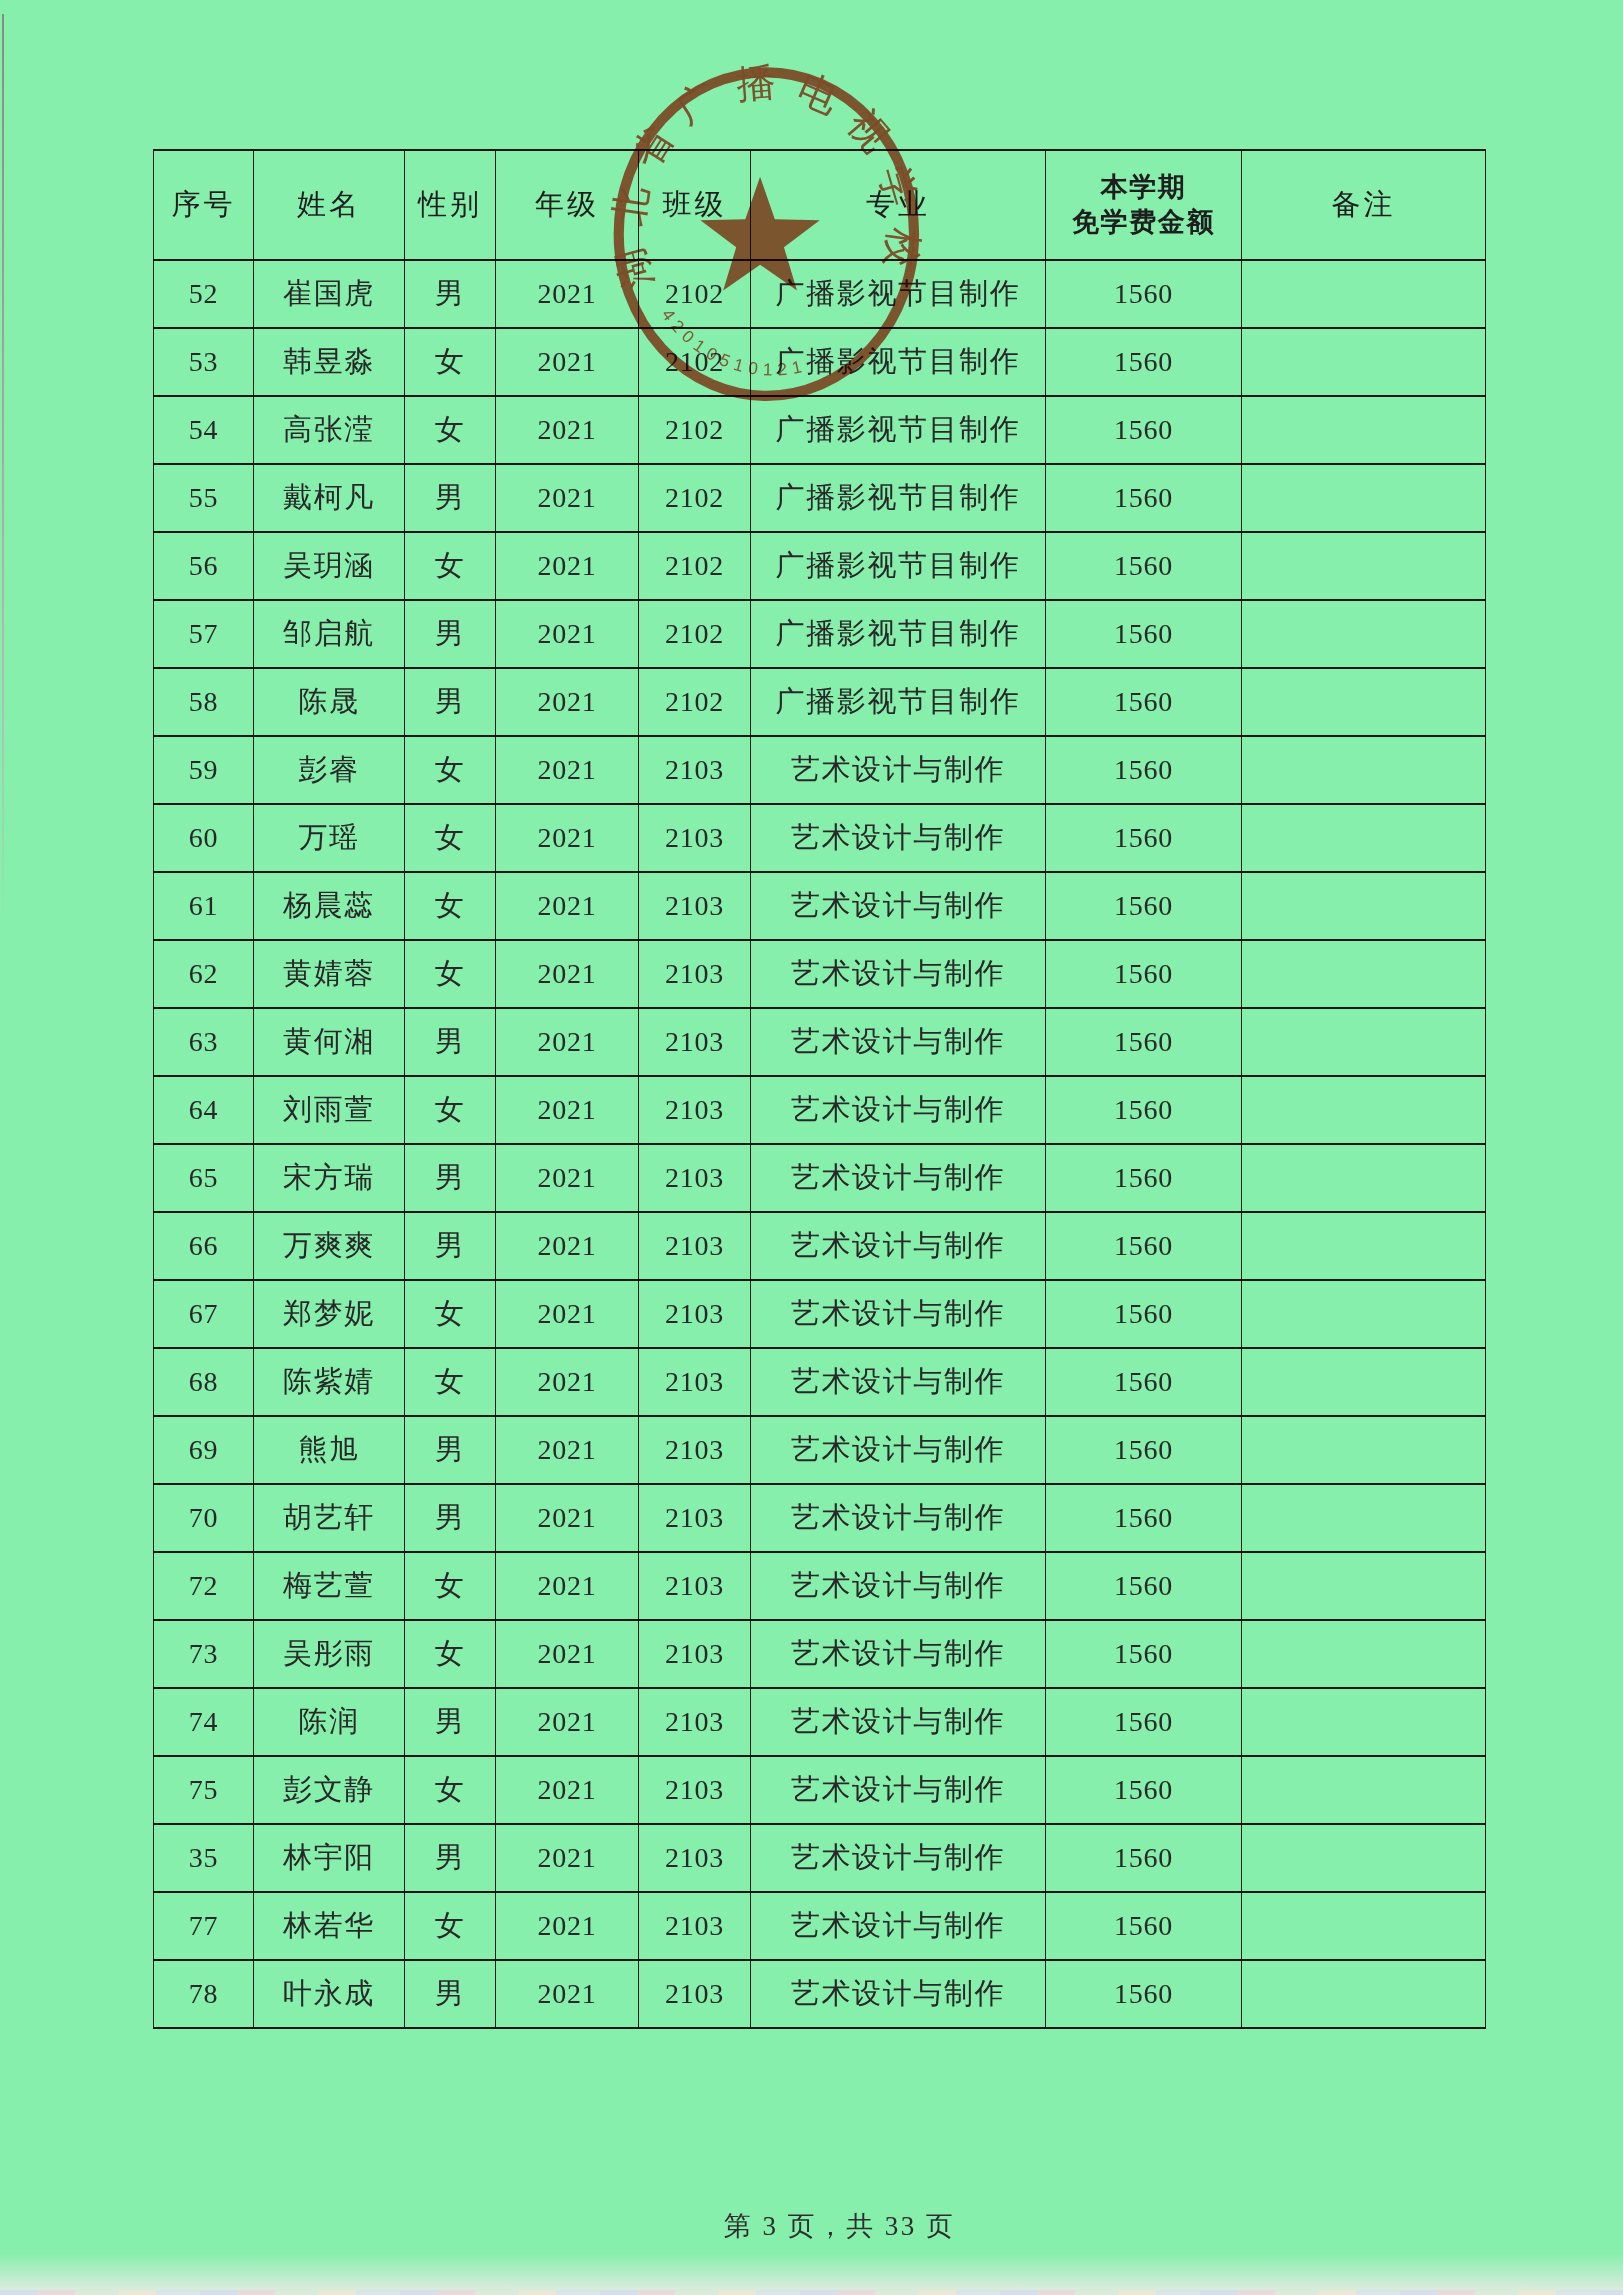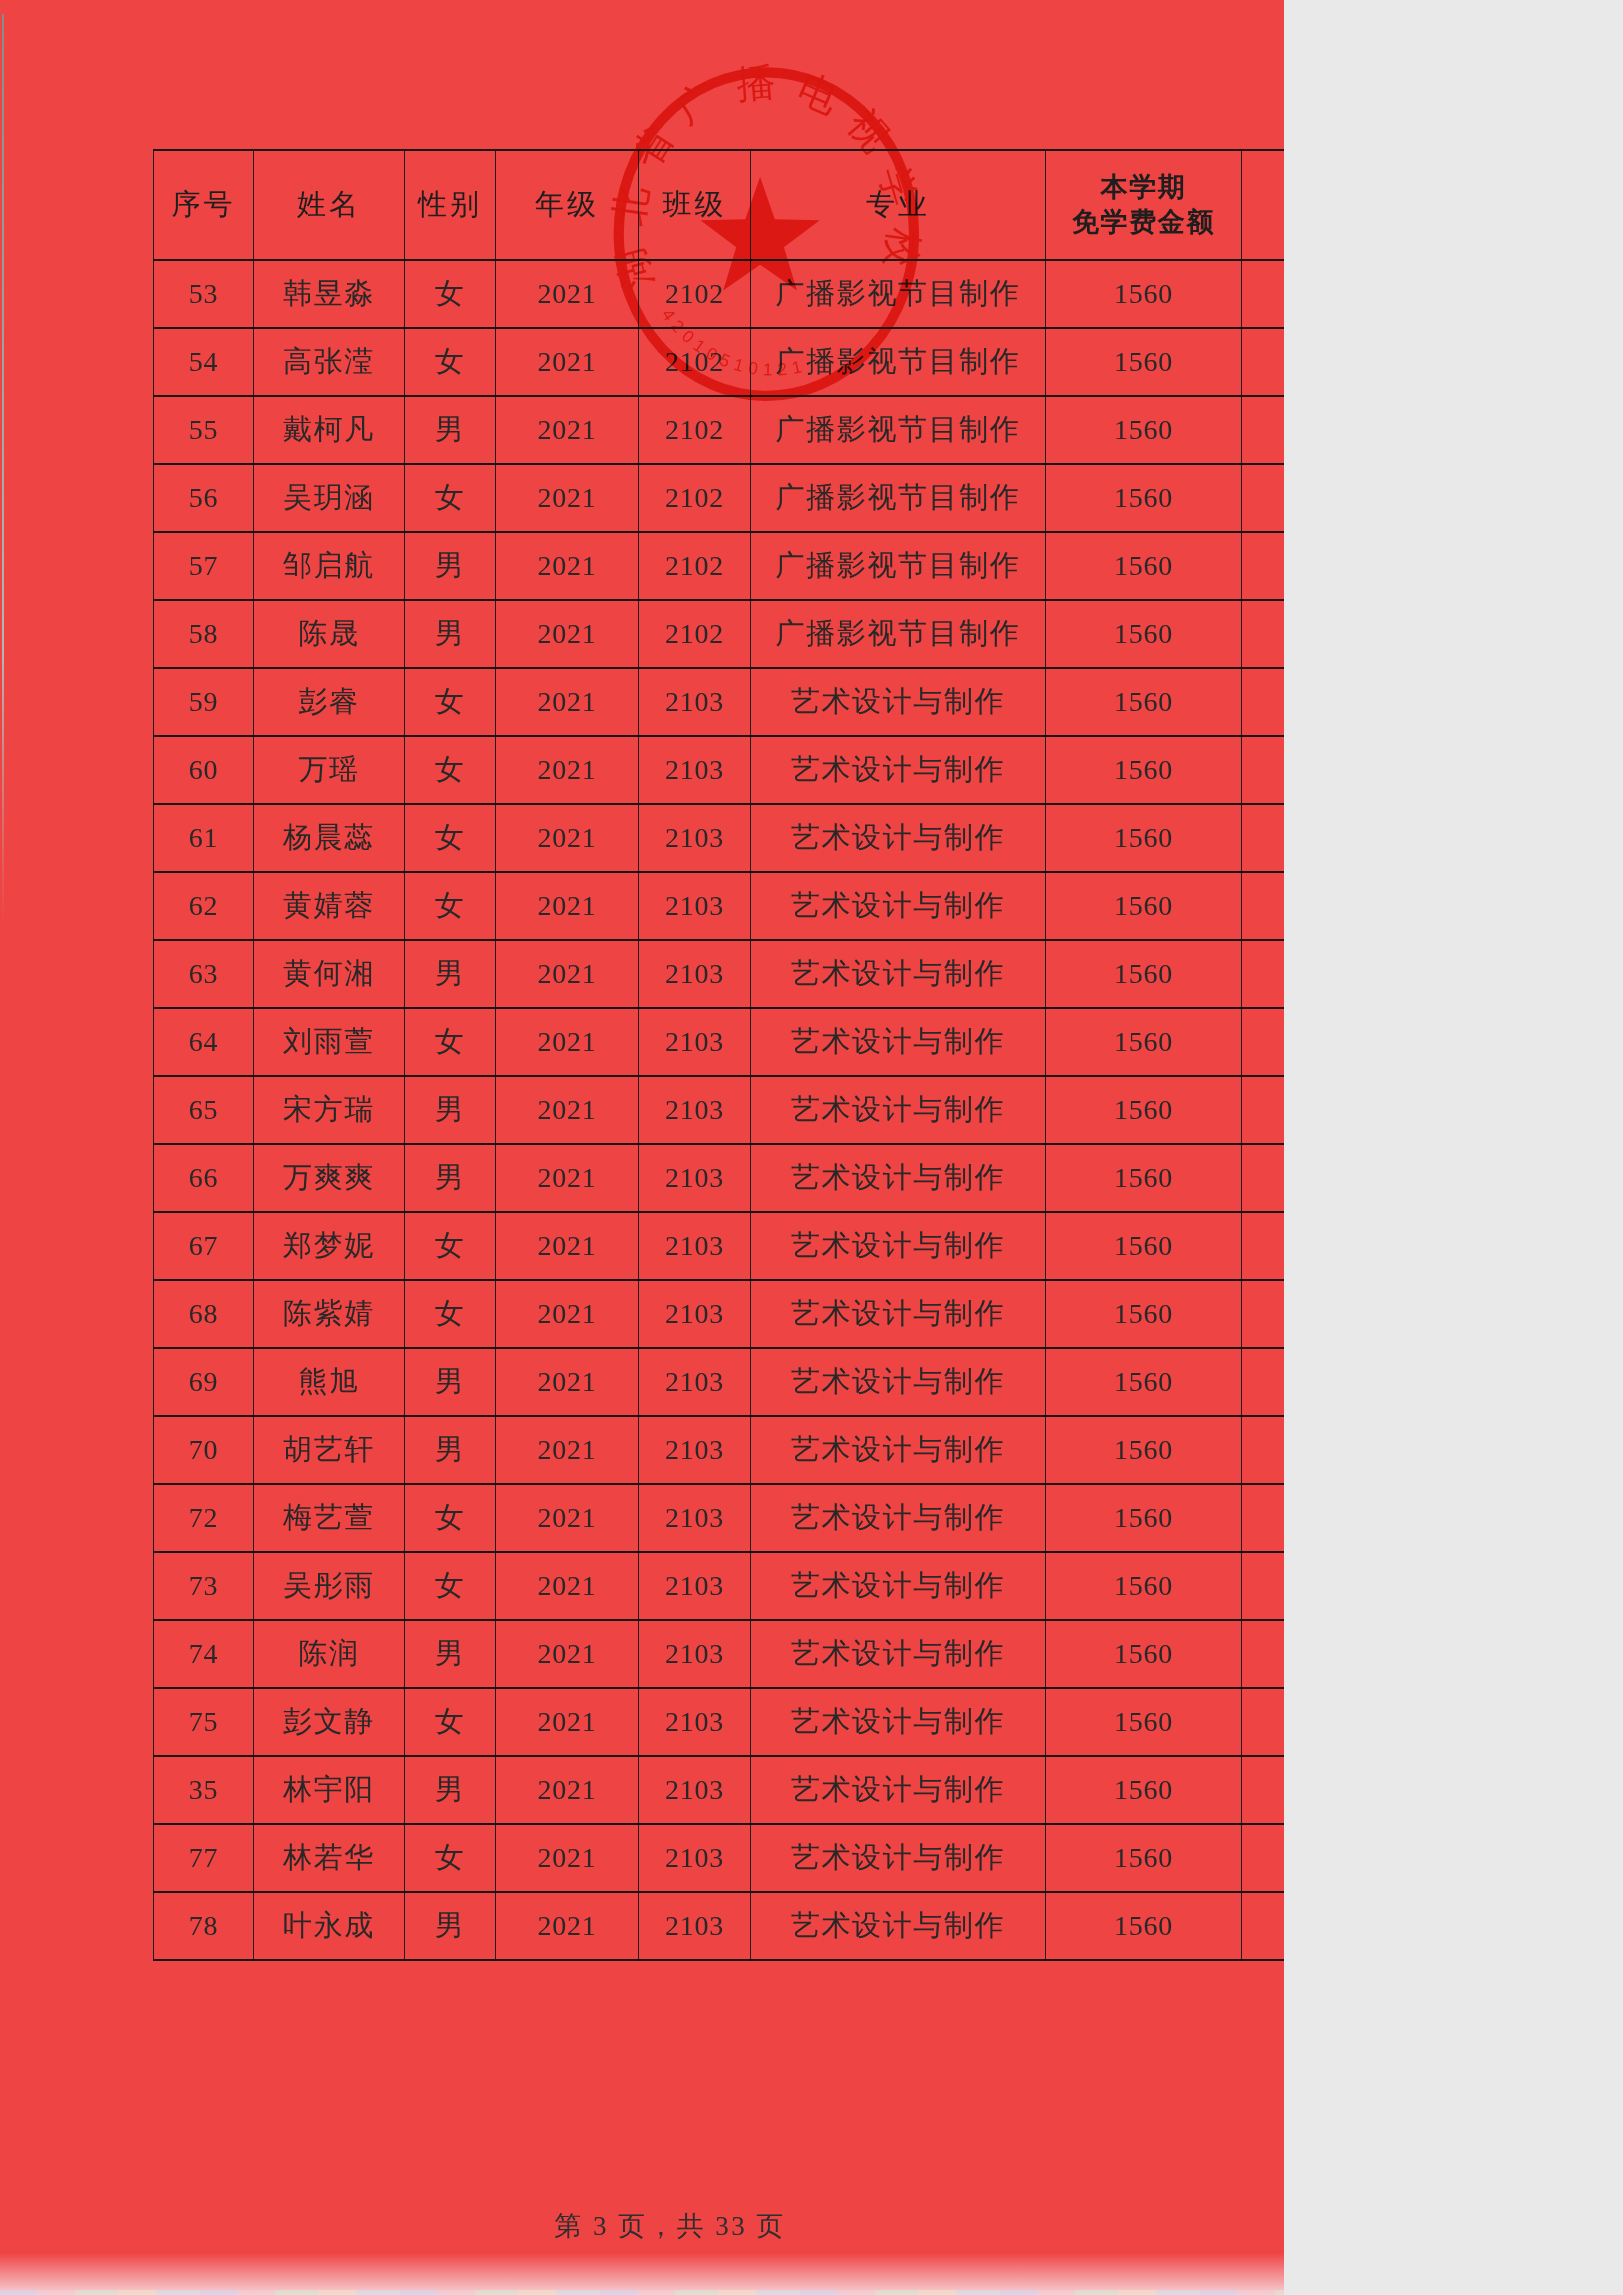--- a/index.html
+++ b/index.html
@@ -1,20 +1,20 @@
 <!DOCTYPE html>
 <html style="font-size:12.6px"><head>
 <meta charset="utf-8">
 <style>
   html,body{margin:0;padding:0;}
   body{background:#e9e9e9;}
   .page{
     position:relative;
-    width:1284px;height:2295px;
-    background:#ef4444;
+    width:1623px;height:2295px;
+    background:#86efac;
     overflow:hidden;
     font-family:"Liberation Serif","DejaVu Serif",serif;
     color:#262626;
   }
   
   .scan-left-line{
     position:absolute;left:1.6px;top:14px;width:2.4px;height:911px;
     background:linear-gradient(#8a8a8a,#b5b5b5 70%,rgba(180,180,180,0));
   }
   .scan-bottom-strip{
@@ -90,20 +90,30 @@
         <th>专业</th>
         <th>
           <span class="fee-line">本学期</span>
           <span class="fee-line">免学费金额</span>
         </th>
         <th>备注</th>
       </tr>
     </thead>
     <tbody>
         <tr>
+          <td class="num">52</td>
+          <td class="cjk">崔国虎</td>
+          <td class="cjk">男</td>
+          <td class="num">2021</td>
+          <td class="num">2102</td>
+          <td class="cjk">广播影视节目制作</td>
+          <td class="num">1560</td>
+          <td class="num"></td>
+        </tr>
+        <tr>
           <td class="num">53</td>
           <td class="cjk">韩昱淼</td>
           <td class="cjk">女</td>
           <td class="num">2021</td>
           <td class="num">2102</td>
           <td class="cjk">广播影视节目制作</td>
           <td class="num">1560</td>
           <td class="num"></td>
         </tr>
         <tr>

